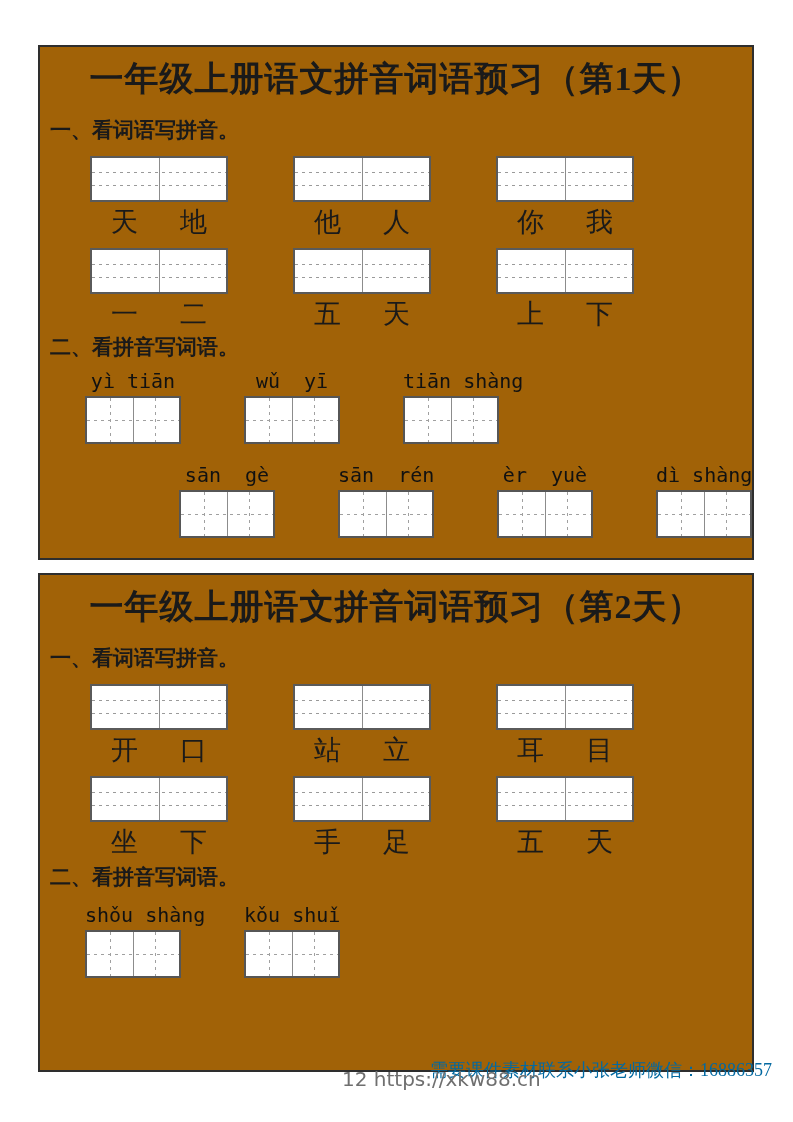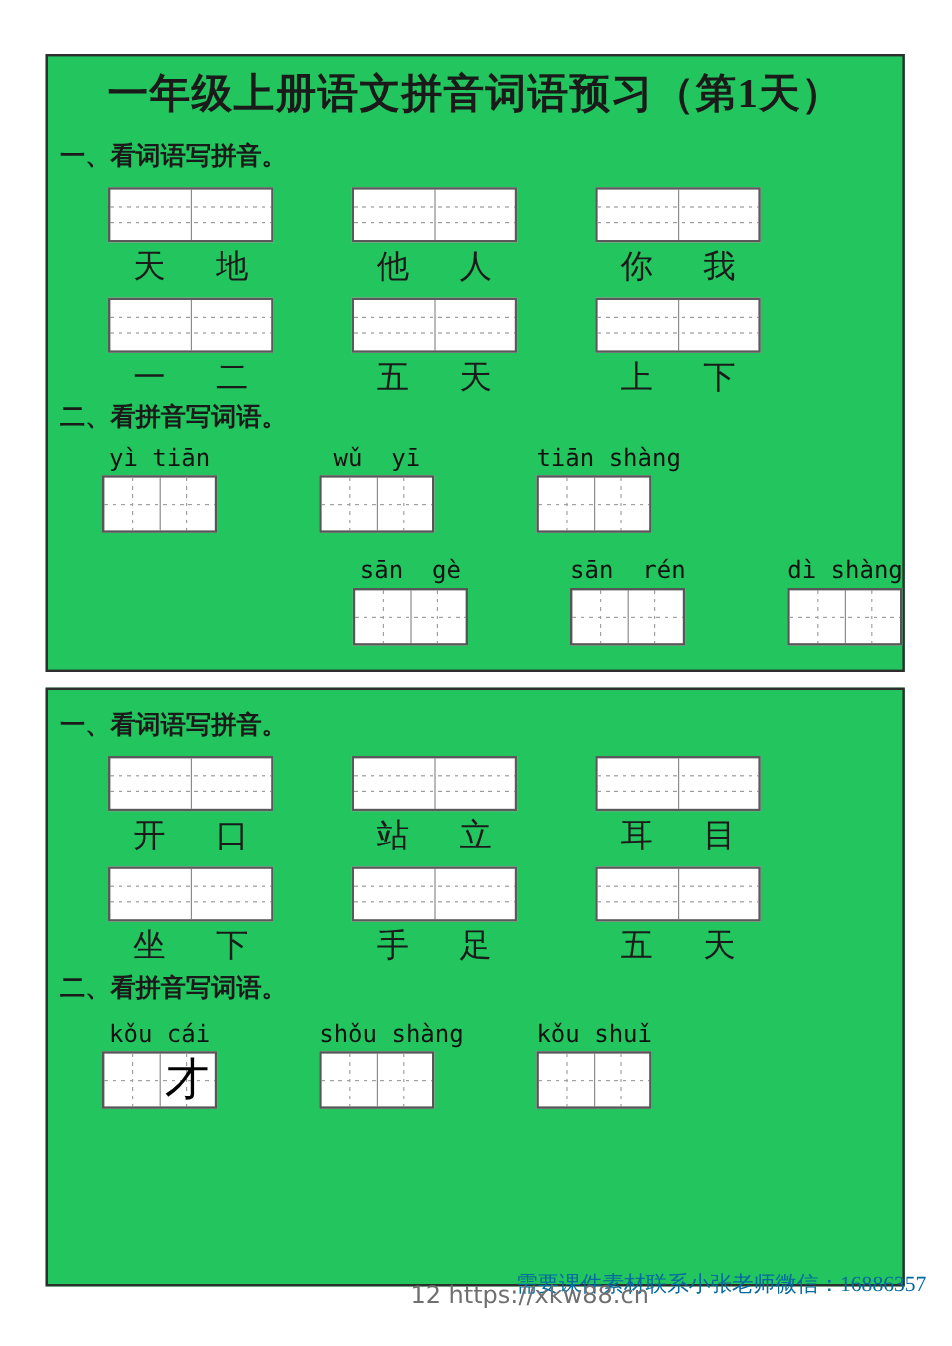--- a/index.html
+++ b/index.html
@@ -3,21 +3,21 @@
 <meta charset="utf-8">
 <style>
   html,body{margin:0;padding:0;}
   body{
     width:793px;height:1122px;position:relative;background:#ffffff;
     font-family:"Liberation Serif","DejaVu Serif",serif;color:#1a1a1a;
     overflow:hidden;
   }
   .sheet{
     box-sizing:border-box;width:716px;margin-left:38px;
-    border:2px solid #2e2e2e;background:#22c55e;overflow:hidden;
+    border:2px solid #2e2e2e;background:#a16207;overflow:hidden;
   }
   .sheet1{margin-top:45px;height:515px;}
   .sheet2{margin-top:13px;height:499px;}
   .title{
     margin:10px 6px 0;text-align:center;font-size:34px;line-height:44px;
     font-weight:bold;letter-spacing:1px;white-space:nowrap;
   }
   .seclabel{
     margin:16px 0 0 10px;font-size:21px;line-height:26px;font-weight:bold;
   }
@@ -30,21 +30,21 @@
       linear-gradient(#8c8c8c,#8c8c8c),
       repeating-linear-gradient(90deg,#9a9a9a 0 3px,transparent 3px 7px),
       repeating-linear-gradient(90deg,#9a9a9a 0 3px,transparent 3px 7px);
     background-size:1px 100%,100% 1px,100% 1px;
     background-position:50% 0,0 33.3%,0 66.6%;
     background-repeat:no-repeat;
   }
   .words{display:flex;margin-top:4px;height:32px;}
   .words span{flex:1;text-align:center;font-size:27px;line-height:32px;}
   
-  .grow{display:flex;gap:85px;margin:8px 0 0 45px;}
+  .grow{display:flex;gap:63px;margin:8px 0 0 45px;}
   .gunit{width:96px;flex:0 0 auto;}
   .grow2{margin-top:18px;justify-content:flex-end;}
   .pin{
     display:block;text-align:center;white-space:pre;margin-bottom:2px;
     font-family:"DejaVu Sans Mono",monospace;font-size:20px;line-height:26px;color:#111;
   }
   .cgrid{
     box-sizing:border-box;height:48px;border:2px solid #565656;display:flex;background-color:#fff;
     background-image:
       linear-gradient(#8c8c8c,#8c8c8c),
@@ -157,30 +157,38 @@
       </div>
     </div>
     <div class="gunit">
       <span class="pin">sān  rén</span>
       <div class="cgrid">
         <span class="gc"></span>
         <span class="gc"></span>
       </div>
     </div>
     <div class="gunit">
+      <span class="pin">èr  yuè</span>
+      <div class="cgrid">
+        <span class="gc"></span>
+        <span class="gc"></span>
+      </div>
+    </div>
+    <div class="gunit">
       <span class="pin">dì shàng</span>
       <div class="cgrid">
         <span class="gc"></span>
         <span class="gc"></span>
       </div>
     </div>
   </div>
 </div>
 
 <div class="sheet sheet2">
+  <div class="title">一年级上册语文拼音词语预习（第2天）</div>
 
   <div class="seclabel">一、看词语写拼音。</div>
 
   <div class="prow">
     <div class="unit">
       <div class="pbox"></div>
       <div class="words">
         <span>开</span>
         <span>口</span>
       </div>
@@ -222,27 +230,20 @@
         <span>五</span>
         <span>天</span>
       </div>
     </div>
   </div>
 
   <div class="seclabel" style="margin-top:6px;">二、看拼音写词语。</div>
 
   <div class="grow" style="margin-top:12px;">
     <div class="gunit">
-      <span class="pin">kǒu cái</span>
-      <div class="cgrid">
-        <span class="gc"></span>
-        <span class="gc">才</span>
-      </div>
-    </div>
-    <div class="gunit">
       <span class="pin">shǒu shàng</span>
       <div class="cgrid">
         <span class="gc"></span>
         <span class="gc"></span>
       </div>
     </div>
     <div class="gunit">
       <span class="pin">kǒu shuǐ</span>
       <div class="cgrid">
         <span class="gc"></span>

